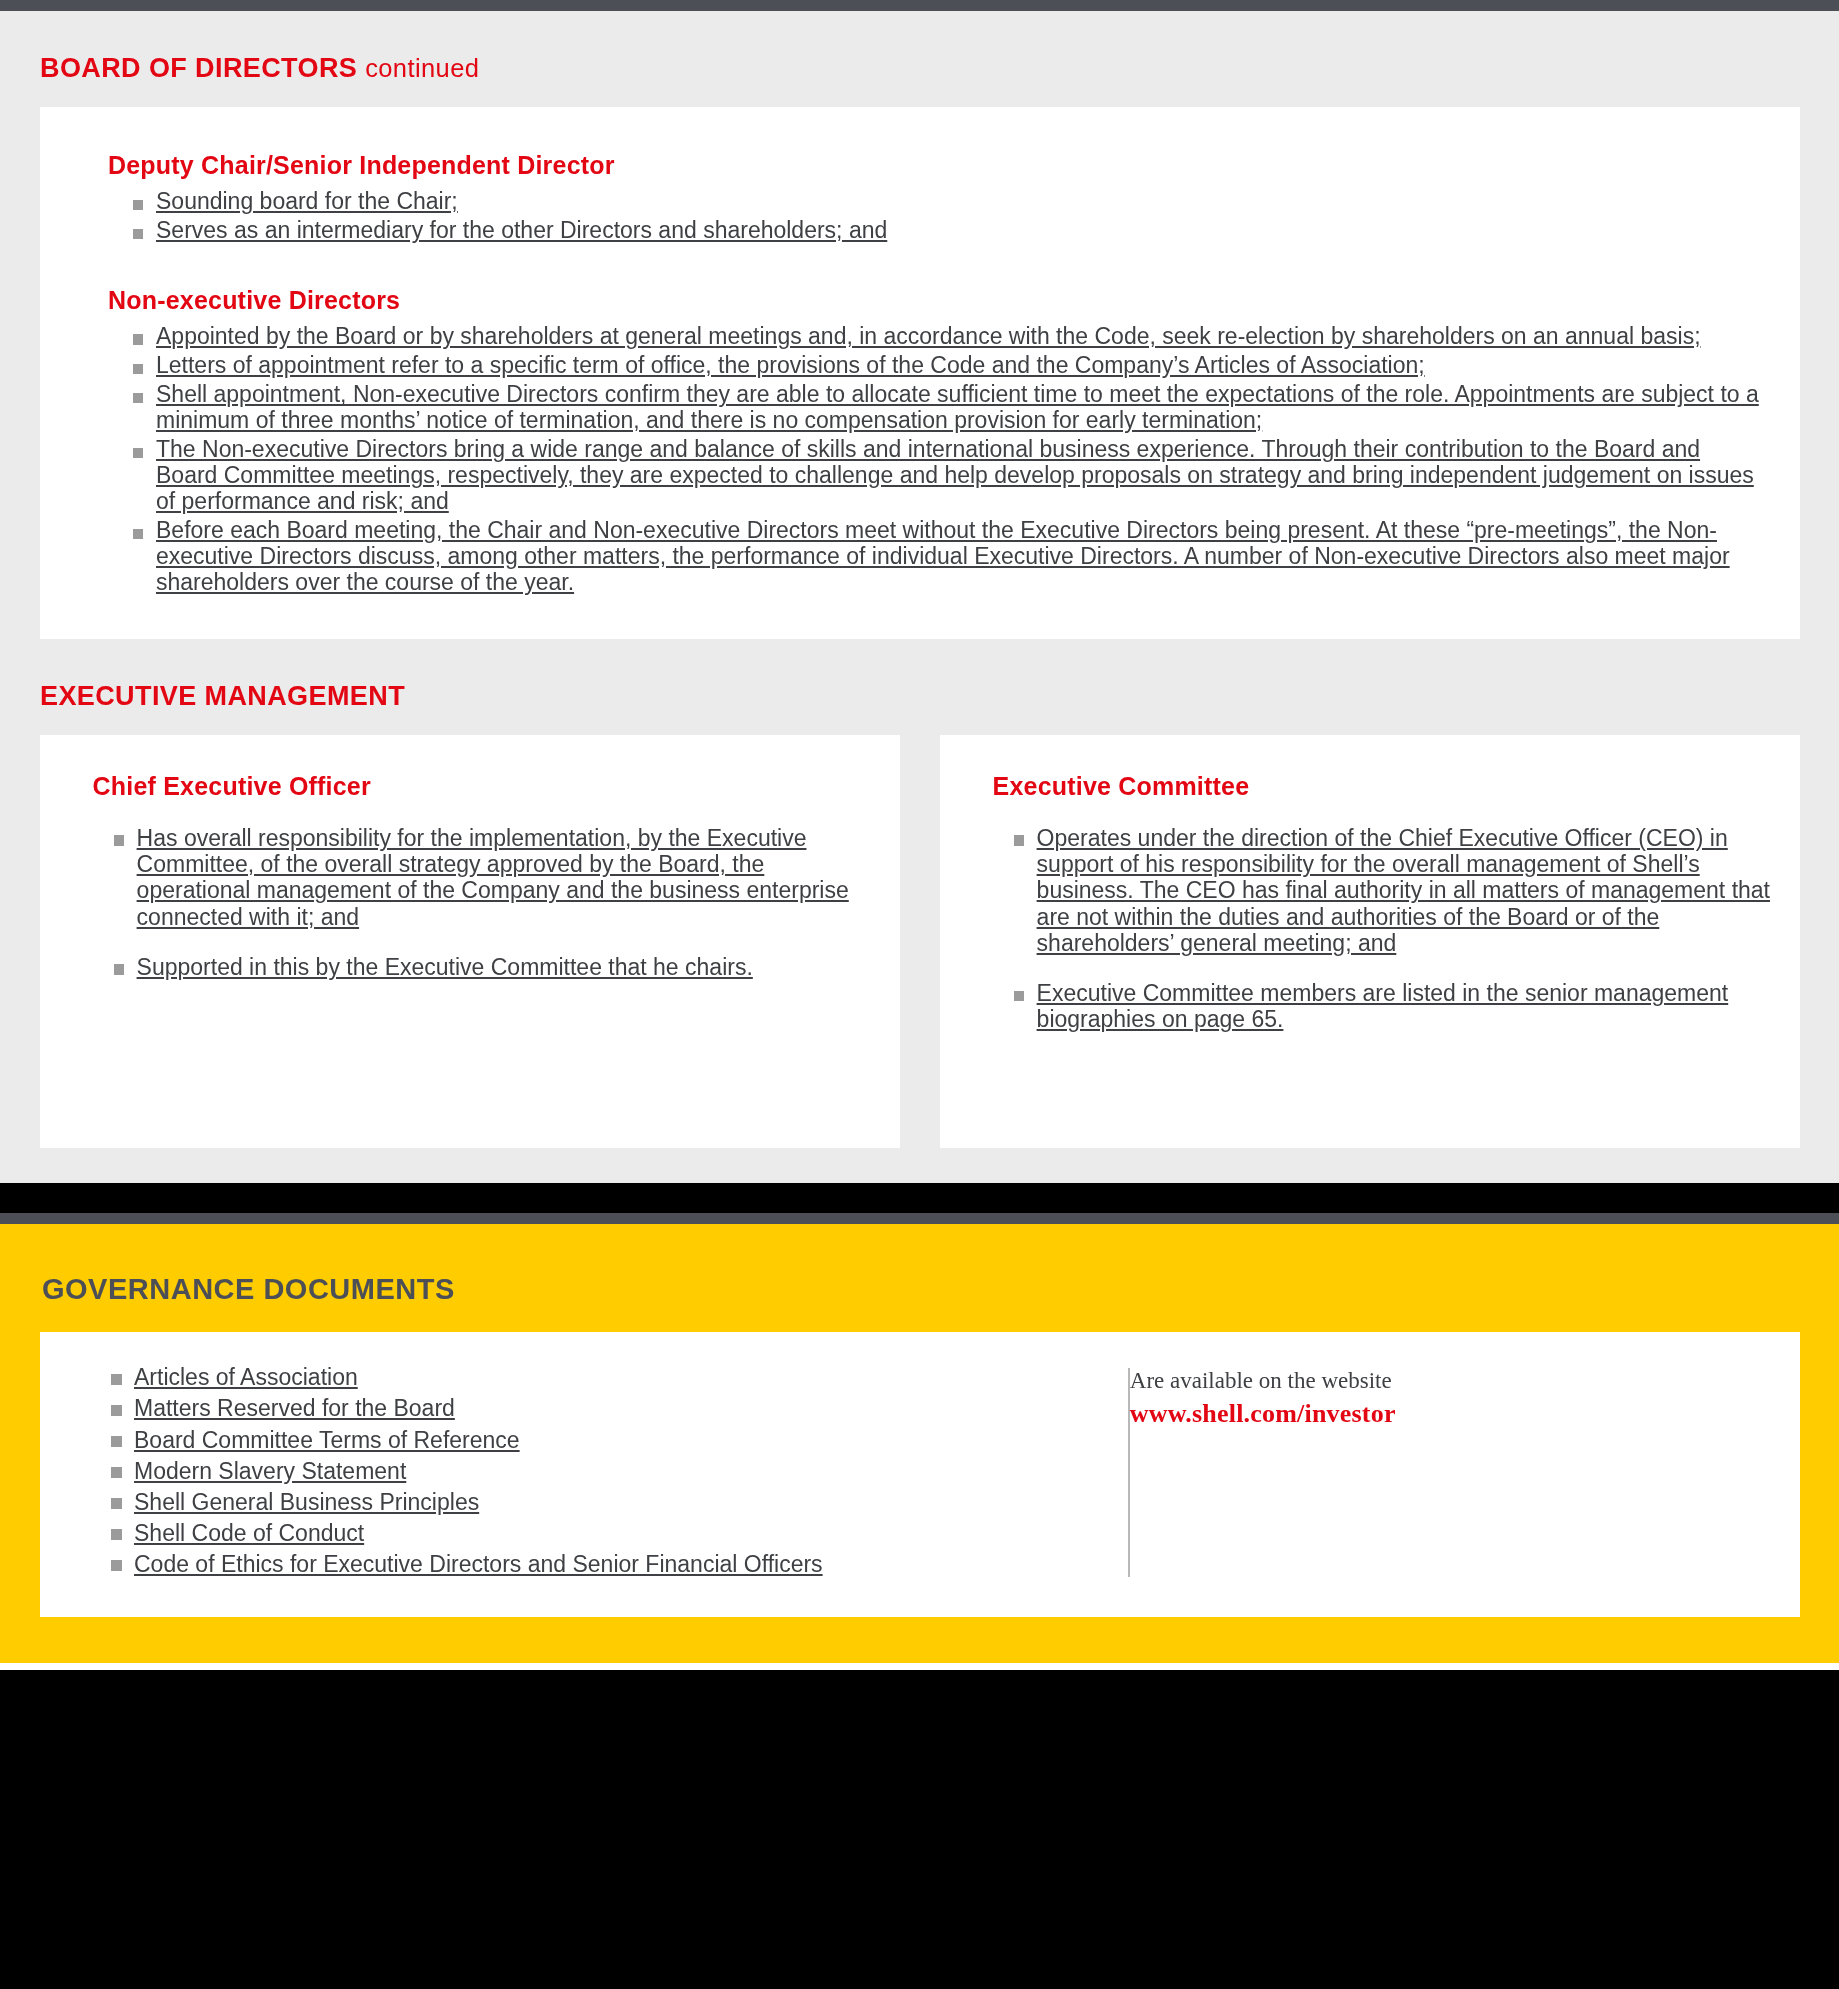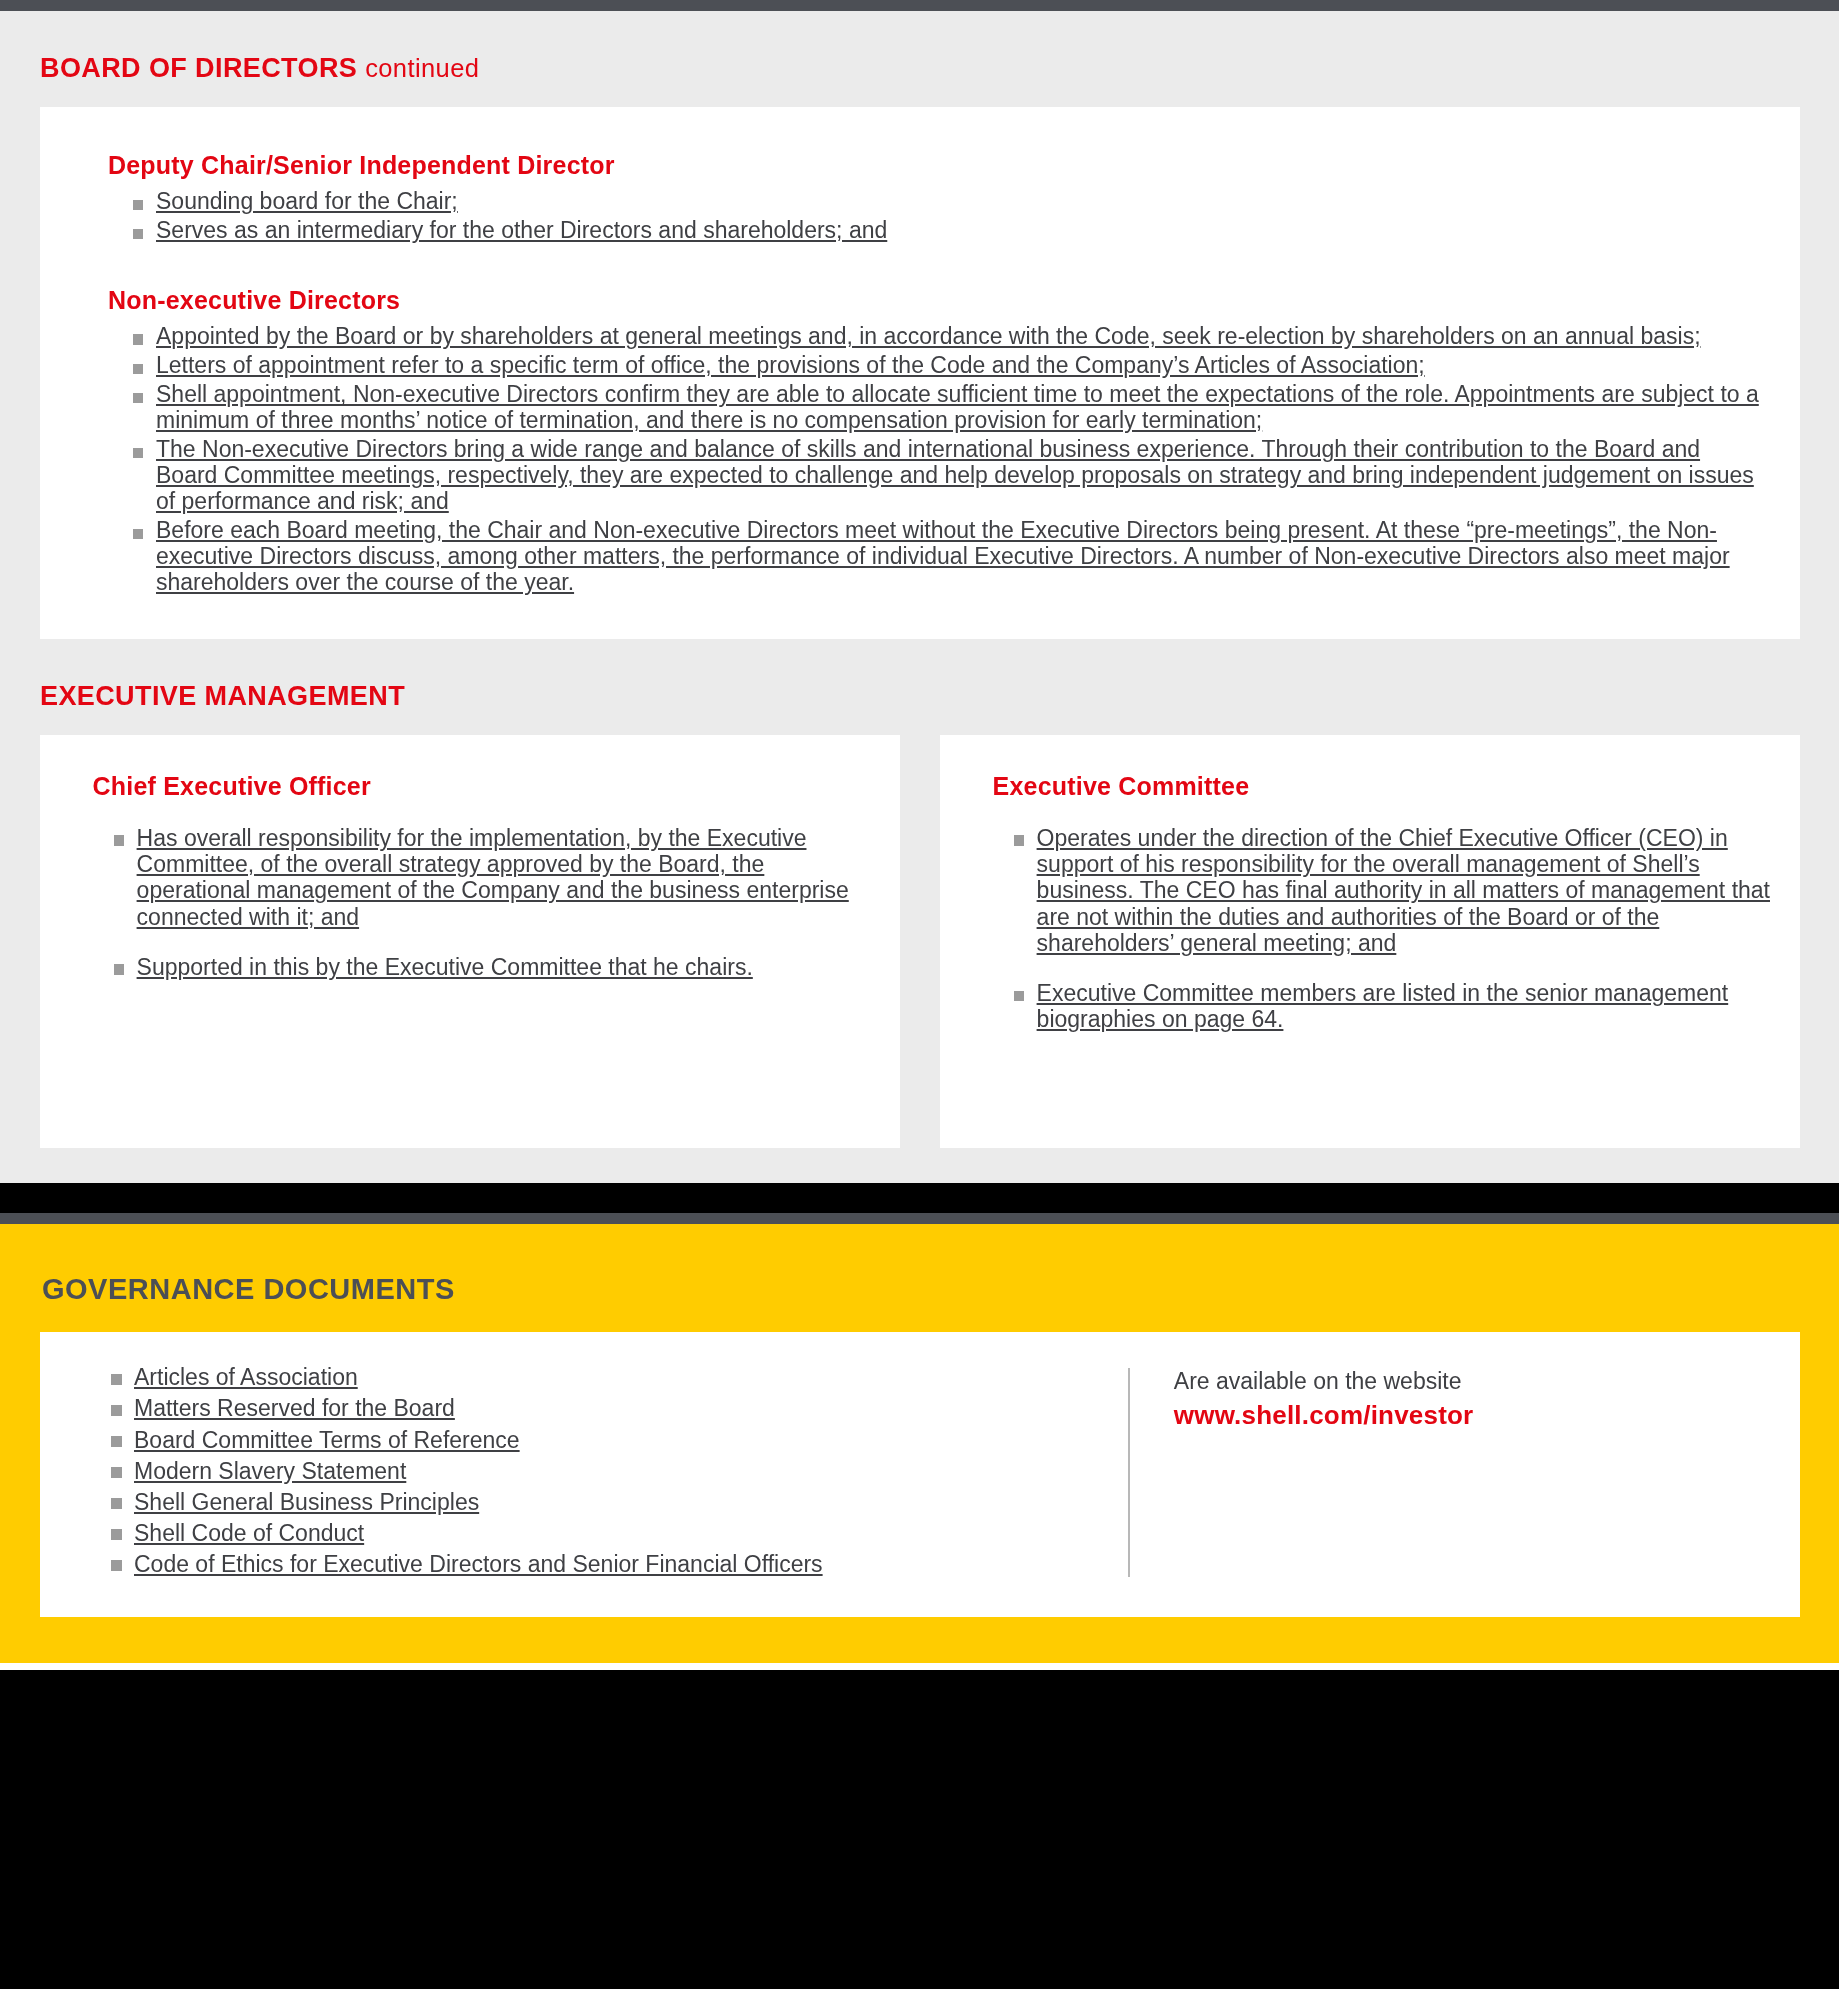--- a/index.html
+++ b/index.html
@@ -167,22 +167,22 @@
     top: 9.7px;
   }
   .divider {
     width: 1.8px;
     background: #b8b8b8;
     margin: 3.5px 0 5.3px 0;
     flex: 0 0 1.8px;
   }
   .gov-right {
     flex: 1 1 auto;
-    padding-left: 44px;
-    box-sizing: border-box;
+    box-sizing: border-box;
+    font-family: Liberation Serif, serif;
   }
   .gov-right .avail {
     font-size: 23px;
     color: #3f4044;
     margin: 3.5px 0 5.3px 0;
   }
   .gov-right .url {
     font-size: 26px;
     font-weight: bold;
     color: #e30613;
@@ -235,21 +235,21 @@
         <ul class="bullets">
           <li>Has overall responsibility for the implementation, by the Executive Committee, of the overall strategy approved by the Board, the operational management of the Company and the business enterprise connected with it; and</li>
           <li>Supported in this by the Executive Committee that he chairs.</li>
         </ul>
       </div>
 
       <div class="col-card">
         <div class="sub-head">Executive Committee</div>
         <ul class="bullets">
           <li>Operates under the direction of the Chief Executive Officer (CEO) in support of his responsibility for the overall management of Shell’s business. The CEO has final authority in all matters of management that are not within the duties and authorities of the Board or of the shareholders’ general meeting; and</li>
-          <li>Executive Committee members are listed in the senior management biographies on page 64.</li>
+          <li>Executive Committee members are listed in the senior management biographies on page 65.</li>
         </ul>
       </div>
 
     </div>
   </div>
 
   <div class="gov-rule"></div>
 
   <div class="gov-section">
     <div class="gov-title">GOVERNANCE DOCUMENTS</div>

